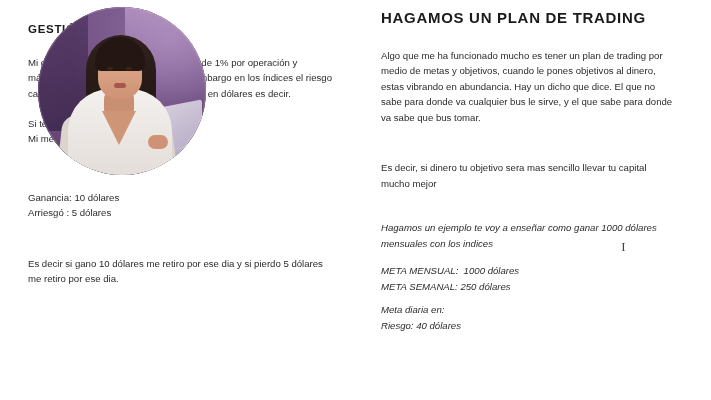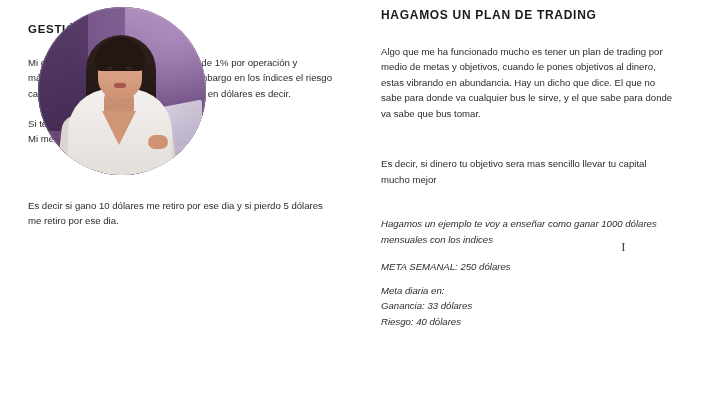--- a/index.html
+++ b/index.html
@@ -44,21 +44,21 @@
   }
   .heading {
     font-size: 11.5px;
     font-weight: bold;
     letter-spacing: 0.7px;
     color: #1a1a1a;
     margin: 0 0 18px 0;
     line-height: 1.3;
   }
   .heading-right {
-    font-size: 12px;
+    font-size: 15px;
     font-weight: bold;
     letter-spacing: 0.7px;
     color: #1a1a1a;
     margin: 0 0 20px 0;
     line-height: 1.3;
   }
   .para {
     font-size: 9.6px;
     line-height: 1.62;
     color: #2b2b2b;
@@ -271,35 +271,37 @@
 
 <div class="screen">
   <div class="doc">
 
     <div class="col col-left">
       <div class="heading">GESTIÓN DE RIESGO</div>
       <div class="para">Mi gestión de riesgo por medio del % es de 1% por operación y máximo el 5% de su cuenta diaria. Sin embargo en los índices el riesgo cambia por ejemplo yo manejo mi gestión en dólares es decir.</div>
       <div class="para">Si tengo una cuenta de 100 dólares
 Mi meta diaria en</div>
       <div class="block-gap"></div>
+      <div class="para">Ganancia: 10 dólares
+Arriesgó : 5 dólares</div>
       <div class="small-gap"></div>
       <div class="para">Es decir si gano 10 dólares me retiro por ese dia y si pierdo 5 dólares me retiro por ese dia.</div>
     </div>
 
     <div class="col col-right">
       <div class="heading-right">HAGAMOS UN PLAN DE TRADING</div>
       <div class="para">Algo que me ha funcionado mucho es tener un plan de trading por medio de metas y objetivos, cuando le pones objetivos al dinero, estas vibrando en abundancia. Hay un dicho que dice. El que no sabe para donde va cualquier bus le sirve, y el que sabe para donde va sabe que bus tomar.</div>
       <div class="small-gap"></div>
       <div class="para">Es decir, si dinero tu objetivo sera mas sencillo llevar tu capital mucho mejor</div>
       <div class="block-gap"></div>
       <div class="para-it">Hagamos un ejemplo te voy a enseñar como ganar 1000 dólares mensuales con los indices</div>
+      <div class="para-it tight">META MENSUAL:  1000 dólares</div>
       <div class="para-it tight">META SEMANAL: 250 dólares</div>
       <div class="small-gap"></div>
       <div class="para-it tight">Meta diaria en:</div>
-      <div class="para-it tight">Ganancia: 33 dólares</div>
       <div class="para-it tight">Riesgo: 40 dólares</div>
     </div>
 
     <div class="caret">I</div>
 
     <div class="cam">
       <div class="cam-bg"></div>
       <div class="cam-wall-dark"></div>
       <div class="cam-wall-light"></div>
       <div class="cam-desk"></div>

